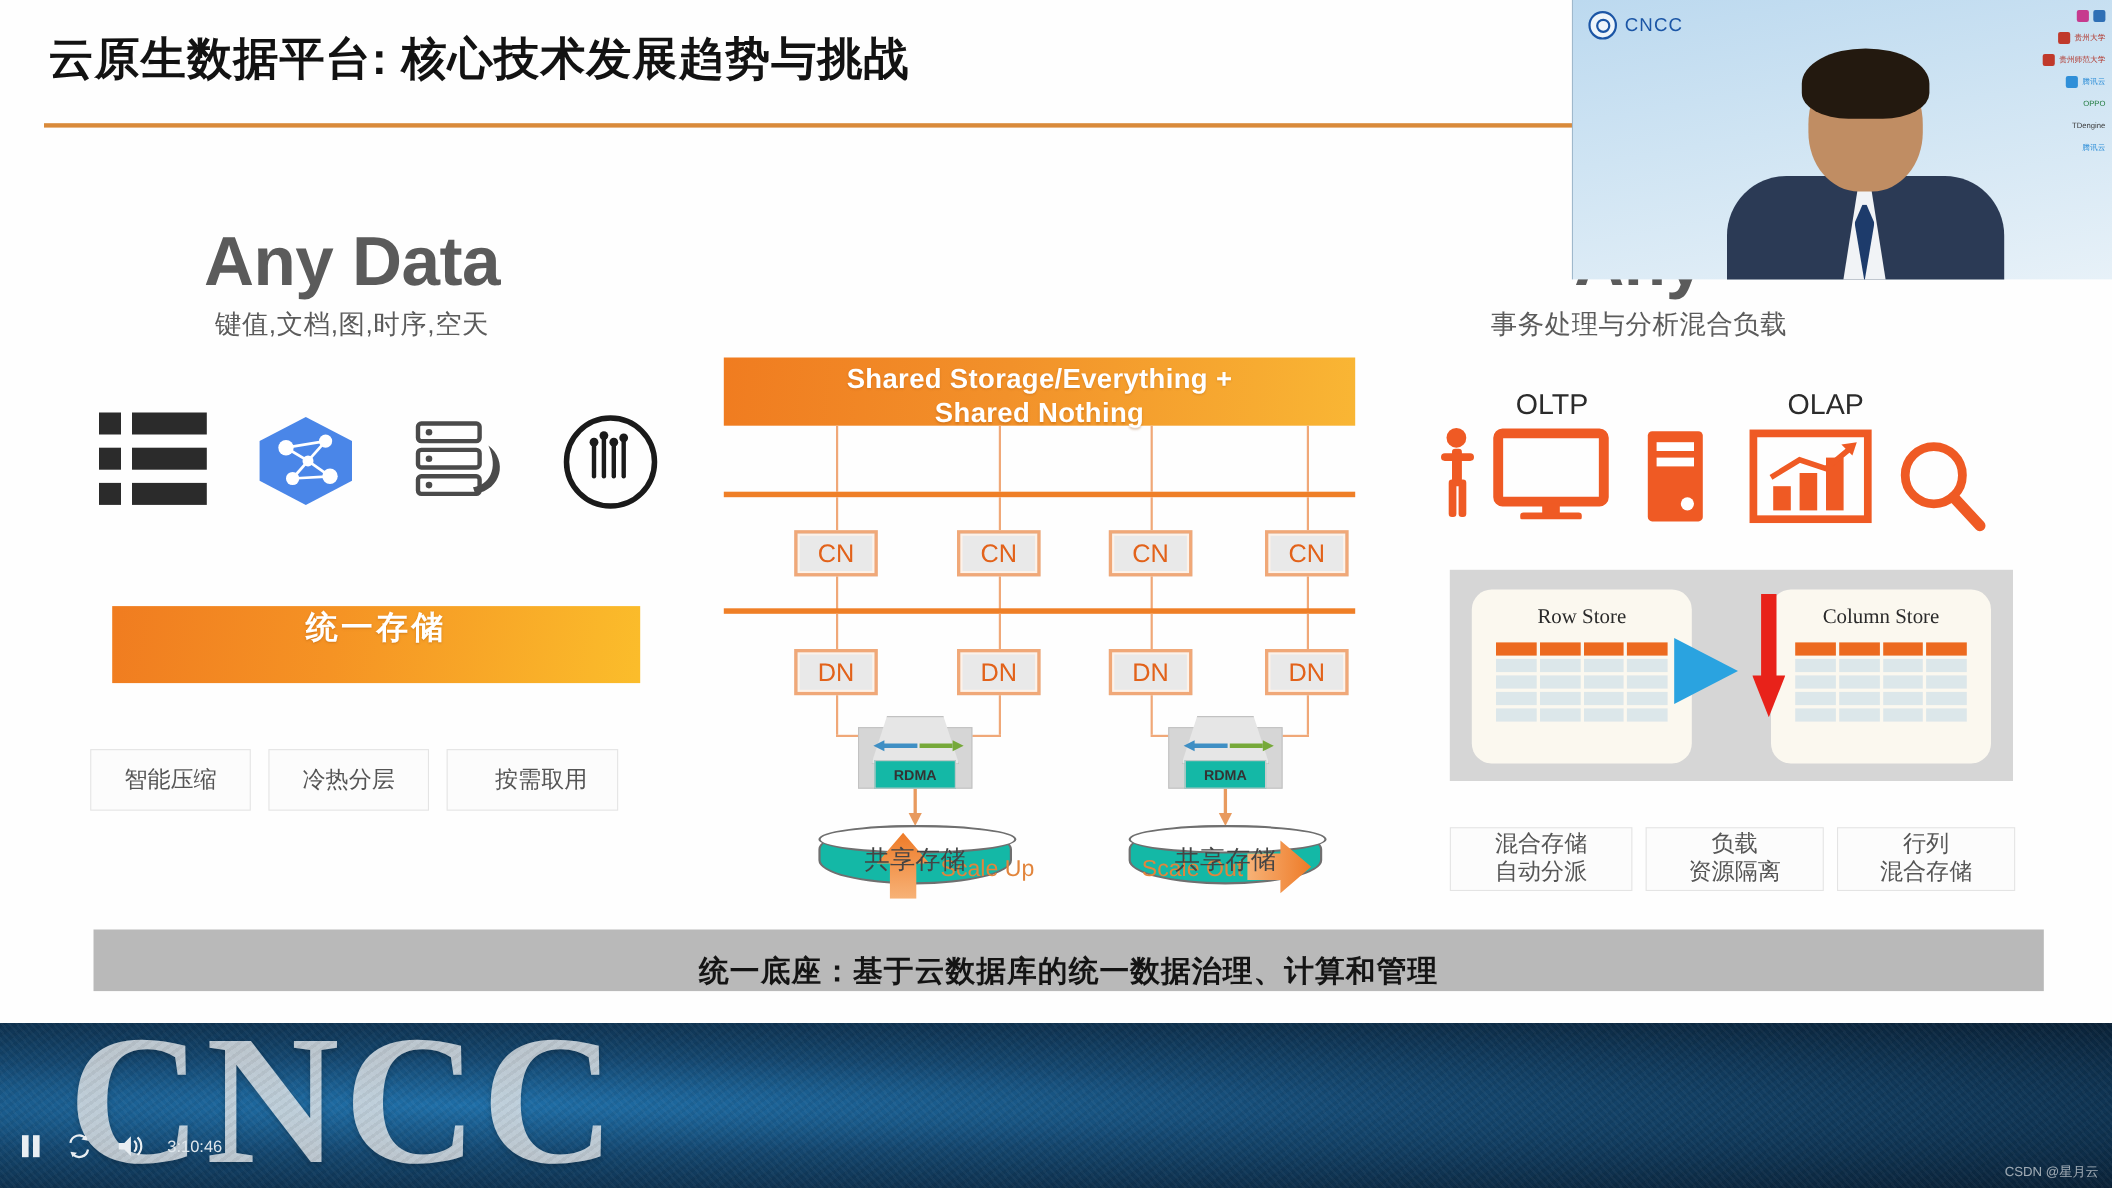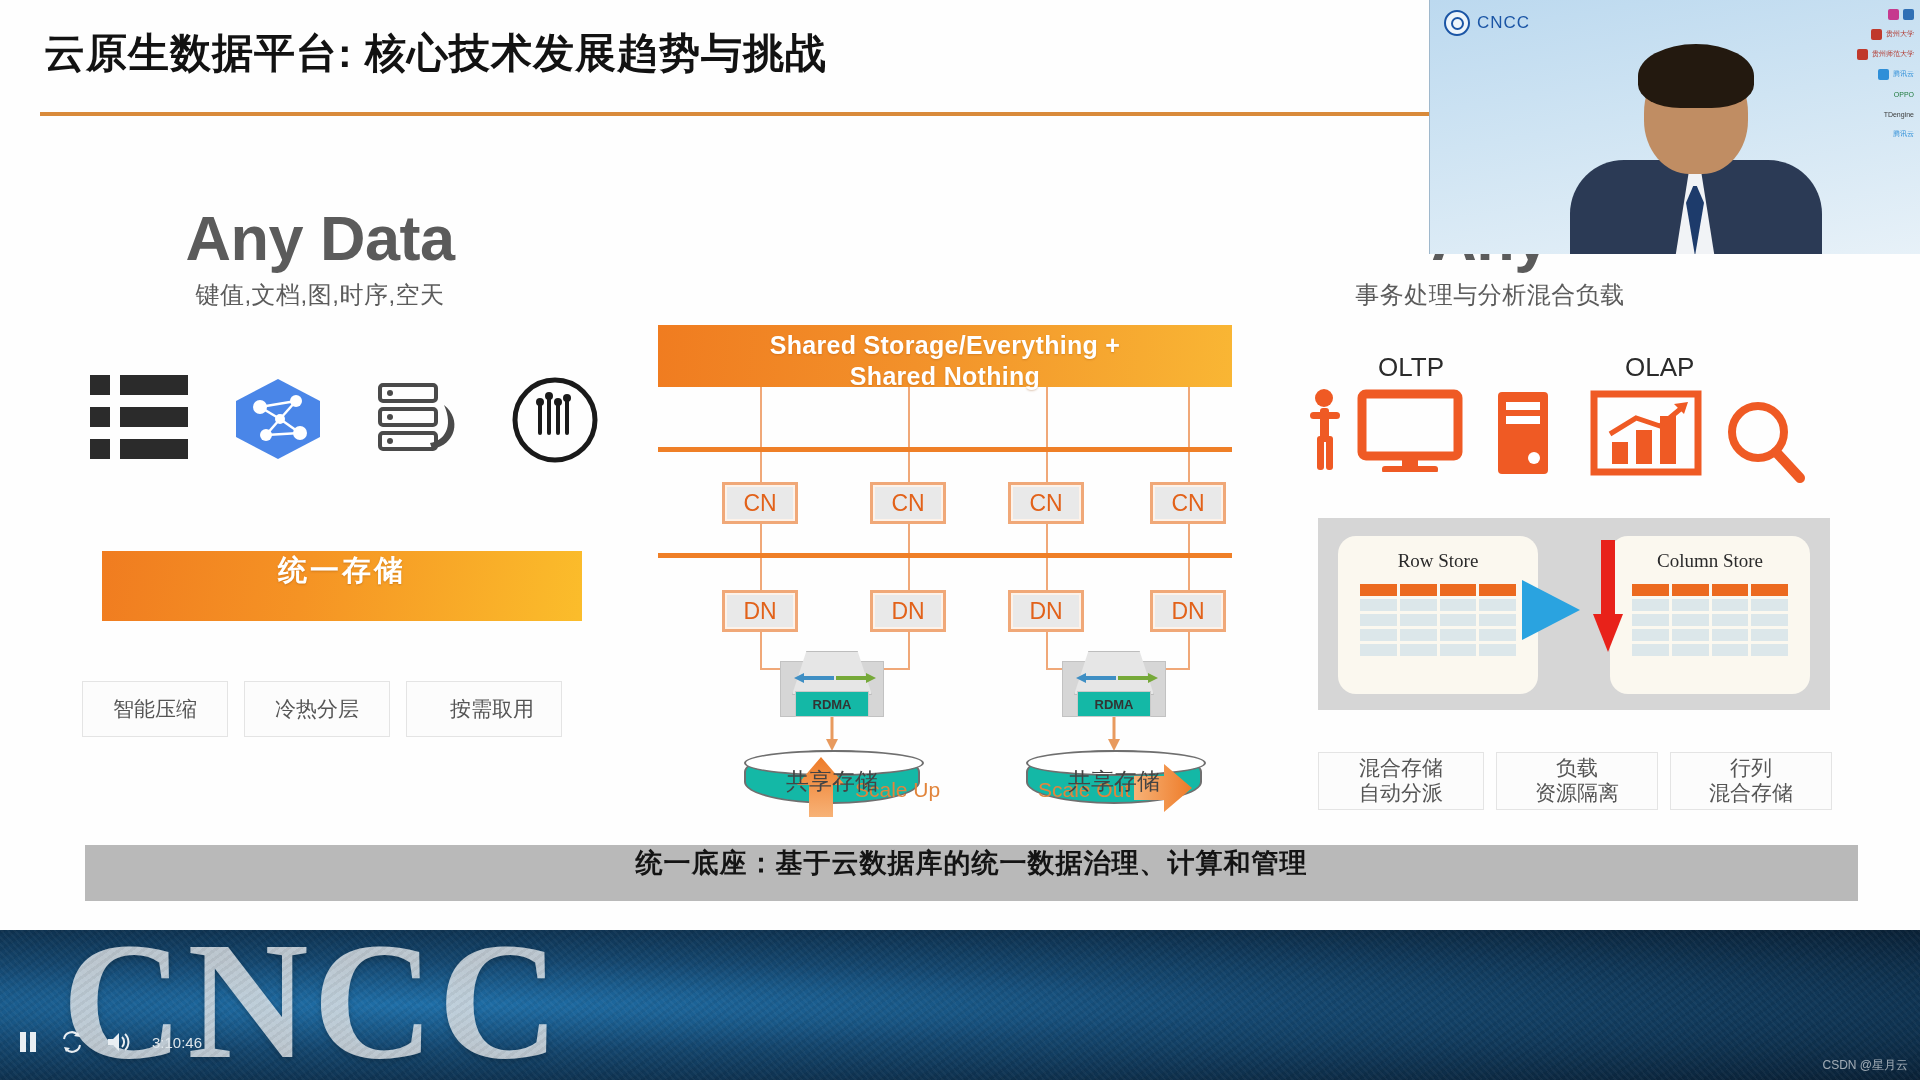--- a/index.html
+++ b/index.html
@@ -175,21 +175,21 @@
     width: 0; height: 0;
     border-top: 30px solid transparent;
     border-bottom: 30px solid transparent;
     border-left: 58px solid #2aa3e0;
   }
 
   
   #base-band {
     position: absolute; left: 85px; top: 845px; width: 1773px; height: 56px;
     background: #b9b9b9;
-    display: flex; align-items: flex-start; justify-content: center;
+    display: flex; align-items: flex-end; justify-content: center;
   }
   #base-band span { font-size: 27px; font-weight: bold; color: #141414; letter-spacing: 1px; }
 
   
   #cam {
     position: absolute; left: 1429px; top: 0; width: 491px; height: 254px;
     background: linear-gradient(170deg,#bcd9ef 0%, #cfe4f3 45%, #e7f1f8 100%);
     overflow: hidden; border-left: 1px solid #9fb8cc;
   }
   #cam-logo {

